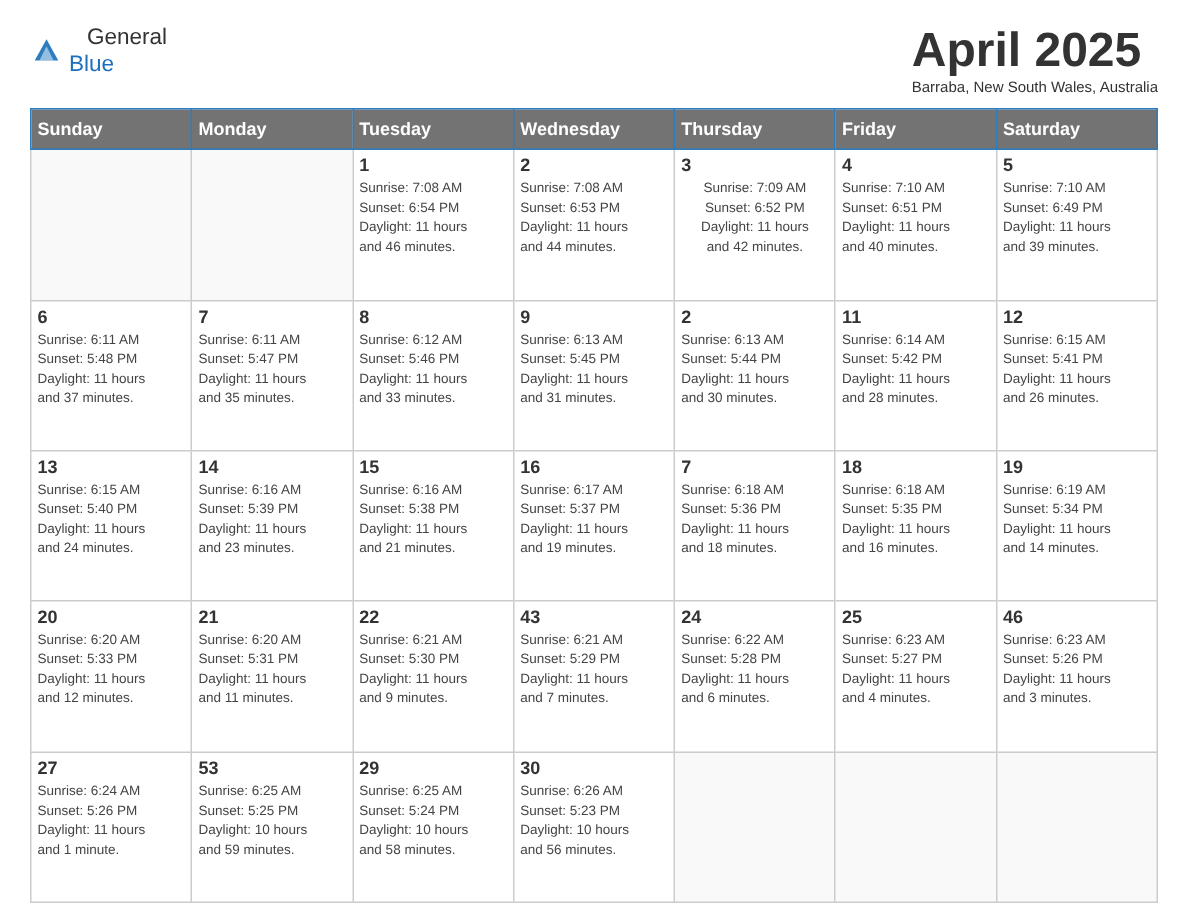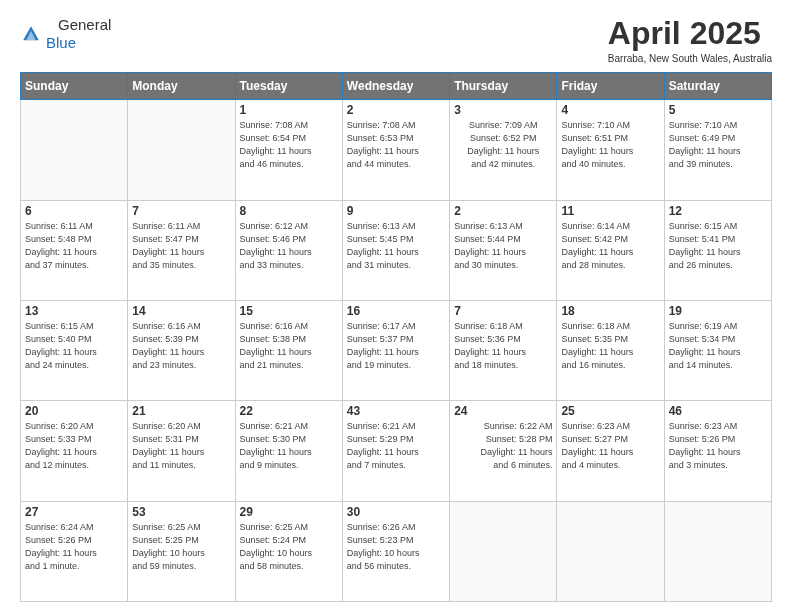--- a/index.html
+++ b/index.html
@@ -302,21 +302,21 @@
           </td>
           <td>
             <span class="day-num">43</span>
             <div class="day-info" style="white-space: pre-line;">Sunrise: 6:21 AM
 Sunset: 5:29 PM
 Daylight: 11 hours
 and 7 minutes.</div>
           </td>
           <td>
             <span class="day-num">24</span>
-            <div class="day-info" style="white-space: pre-line; text-align: right;">Sunrise: 6:22 AM
+            <div class="day-info" style="white-space: pre-line;">Sunrise: 6:22 AM
 Sunset: 5:28 PM
 Daylight: 11 hours
 and 6 minutes.</div>
           </td>
           <td>
             <span class="day-num">25</span>
             <div class="day-info" style="white-space: pre-line;">Sunrise: 6:23 AM
 Sunset: 5:27 PM
 Daylight: 11 hours
 and 4 minutes.</div>

